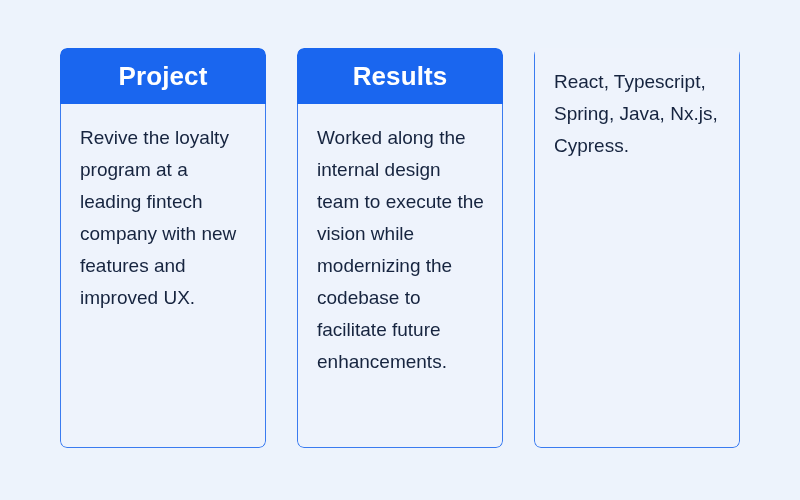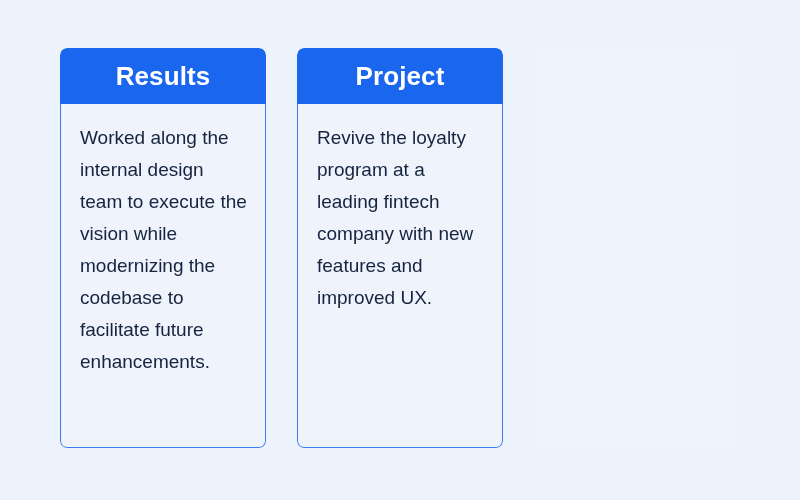--- a/index.html
+++ b/index.html
@@ -89,34 +89,37 @@
 </style>
 </head>
 <body>
 
 <div id="canvas">
 
   <div class="card-row">
 
     <div class="card">
       <div class="card-header">
+        <span class="card-title">Project</span>
+      </div>
+      <div class="card-body">
+        <p class="card-text">Revive the loyalty program at a leading fintech company with new features and improved UX.</p>
+      </div>
+    </div>
+
+    <div class="card">
+      <div class="card-header">
         <span class="card-title">Results</span>
       </div>
       <div class="card-body">
         <p class="card-text">Worked along the internal design team to execute the vision while modernizing the codebase to facilitate future enhancements.</p>
       </div>
     </div>
 
     <div class="card">
-      <div class="card-header">
-        <span class="card-title">Project</span>
+      <div class="card-body">
+        <p class="card-text">React, Typescript, Spring, Java, Nx.js, Cypress.</p>
       </div>
-      <div class="card-body">
-        <p class="card-text">Revive the loyalty program at a leading fintech company with new features and improved UX.</p>
-      </div>
-    </div>
-
-    <div class="card">
     </div>
 
   </div>
 
 </div>
 
 </body></html>

